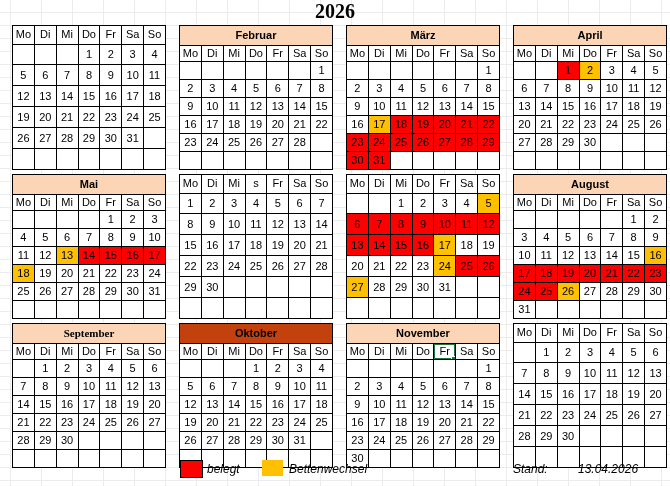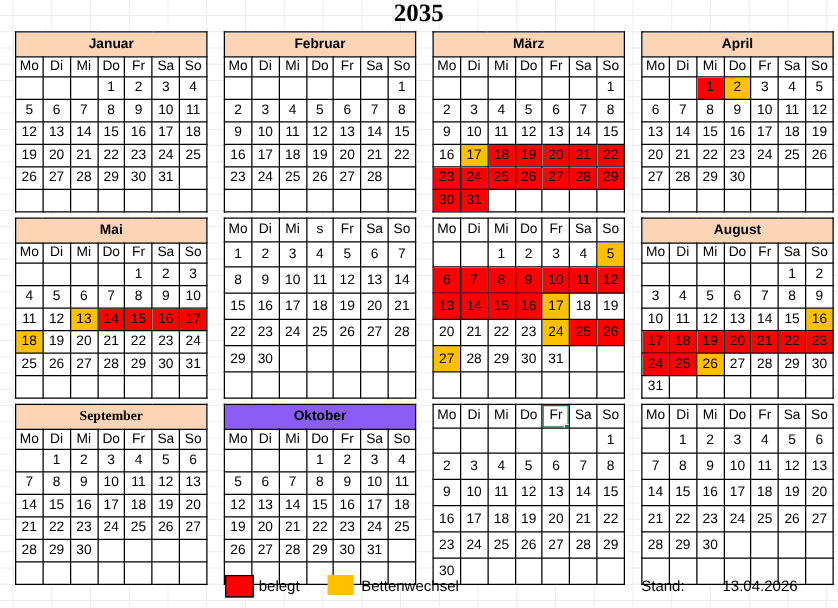--- a/index.html
+++ b/index.html
@@ -26,41 +26,38 @@
   table.month{border-collapse:collapse;table-layout:fixed;width:154px;background:#fff;}
   table.month td{
     border:1px solid #000;text-align:center;padding:0;
     font-size:11px;line-height:1;color:#000;overflow:hidden;white-space:nowrap;
   }
   td.mname{font-weight:bold;font-size:12px;height:19px;}
   td.dh{height:15px;position:relative;}
   td.dc{height:17px;}
   .selbox{position:absolute;left:-1px;top:-1px;right:-1px;bottom:-1px;border:2px solid #217346;pointer-events:none;z-index:2;}
   .selhandle{position:absolute;right:-3px;bottom:-4px;width:5px;height:5px;background:#217346;border:1px solid #fff;z-index:3;}
-  .legend{position:absolute;left:0;top:458px;width:622px;height:22px;font-size:12px;}
+  .legend{position:absolute;left:0;top:458px;width:622px;height:22px;font-size:12px;font-style:italic;}
   .swatch{position:absolute;width:21px;height:16px;top:2px;}
   .swatch.red{left:180px;border:1px solid #000;}
   .swatch.yellow{left:262px;}
   .legend-text{position:absolute;top:4px;}
   .lbl-belegt{left:207px;}
   .lbl-bett{left:289px;}
   .lbl-stand{left:513px;}
   .lbl-date{left:578px;}
 </style>
 </head>
 <body>
 
-<div class="year-title">2035</div>
+<div class="year-title">2026</div>
 
 <div class="months-grid" id="months-grid">
     <table class="month">
       <tbody>
-        <tr>
-          <td colspan="7" class="mname" style="background: rgb(251, 213, 181);">Januar</td>
-        </tr>
         <tr>
           <td class="dh">Mo</td>
           <td class="dh">Di</td>
           <td class="dh">Mi</td>
           <td class="dh">Do</td>
           <td class="dh">Fr</td>
           <td class="dh">Sa</td>
           <td class="dh">So</td>
         </tr>
         <tr>
@@ -669,21 +666,21 @@
           <td class="dc"></td>
           <td class="dc"></td>
           <td class="dc"></td>
           <td class="dc"></td>
         </tr>
       </tbody>
     </table>
     <table class="month">
       <tbody>
         <tr>
-          <td colspan="7" class="mname" style="background: #8b5cf6;">Oktober</td>
+          <td colspan="7" class="mname" style="background: #c2410c;">Oktober</td>
         </tr>
         <tr>
           <td class="dh">Mo</td>
           <td class="dh">Di</td>
           <td class="dh">Mi</td>
           <td class="dh">Do</td>
           <td class="dh">Fr</td>
           <td class="dh">Sa</td>
           <td class="dh">So</td>
         </tr>
@@ -738,20 +735,23 @@
           <td class="dc"></td>
           <td class="dc"></td>
           <td class="dc"></td>
           <td class="dc"></td>
           <td class="dc"></td>
         </tr>
       </tbody>
     </table>
     <table class="month">
       <tbody>
+        <tr>
+          <td colspan="7" class="mname" style="background: rgb(251, 213, 181);">November</td>
+        </tr>
         <tr>
           <td class="dh">Mo</td>
           <td class="dh">Di</td>
           <td class="dh">Mi</td>
           <td class="dh">Do</td>
           <td class="dh">Fr<span class="selbox"></span><span class="selhandle"></span></td>
           <td class="dh">Sa</td>
           <td class="dh">So</td>
         </tr>
         <tr>

